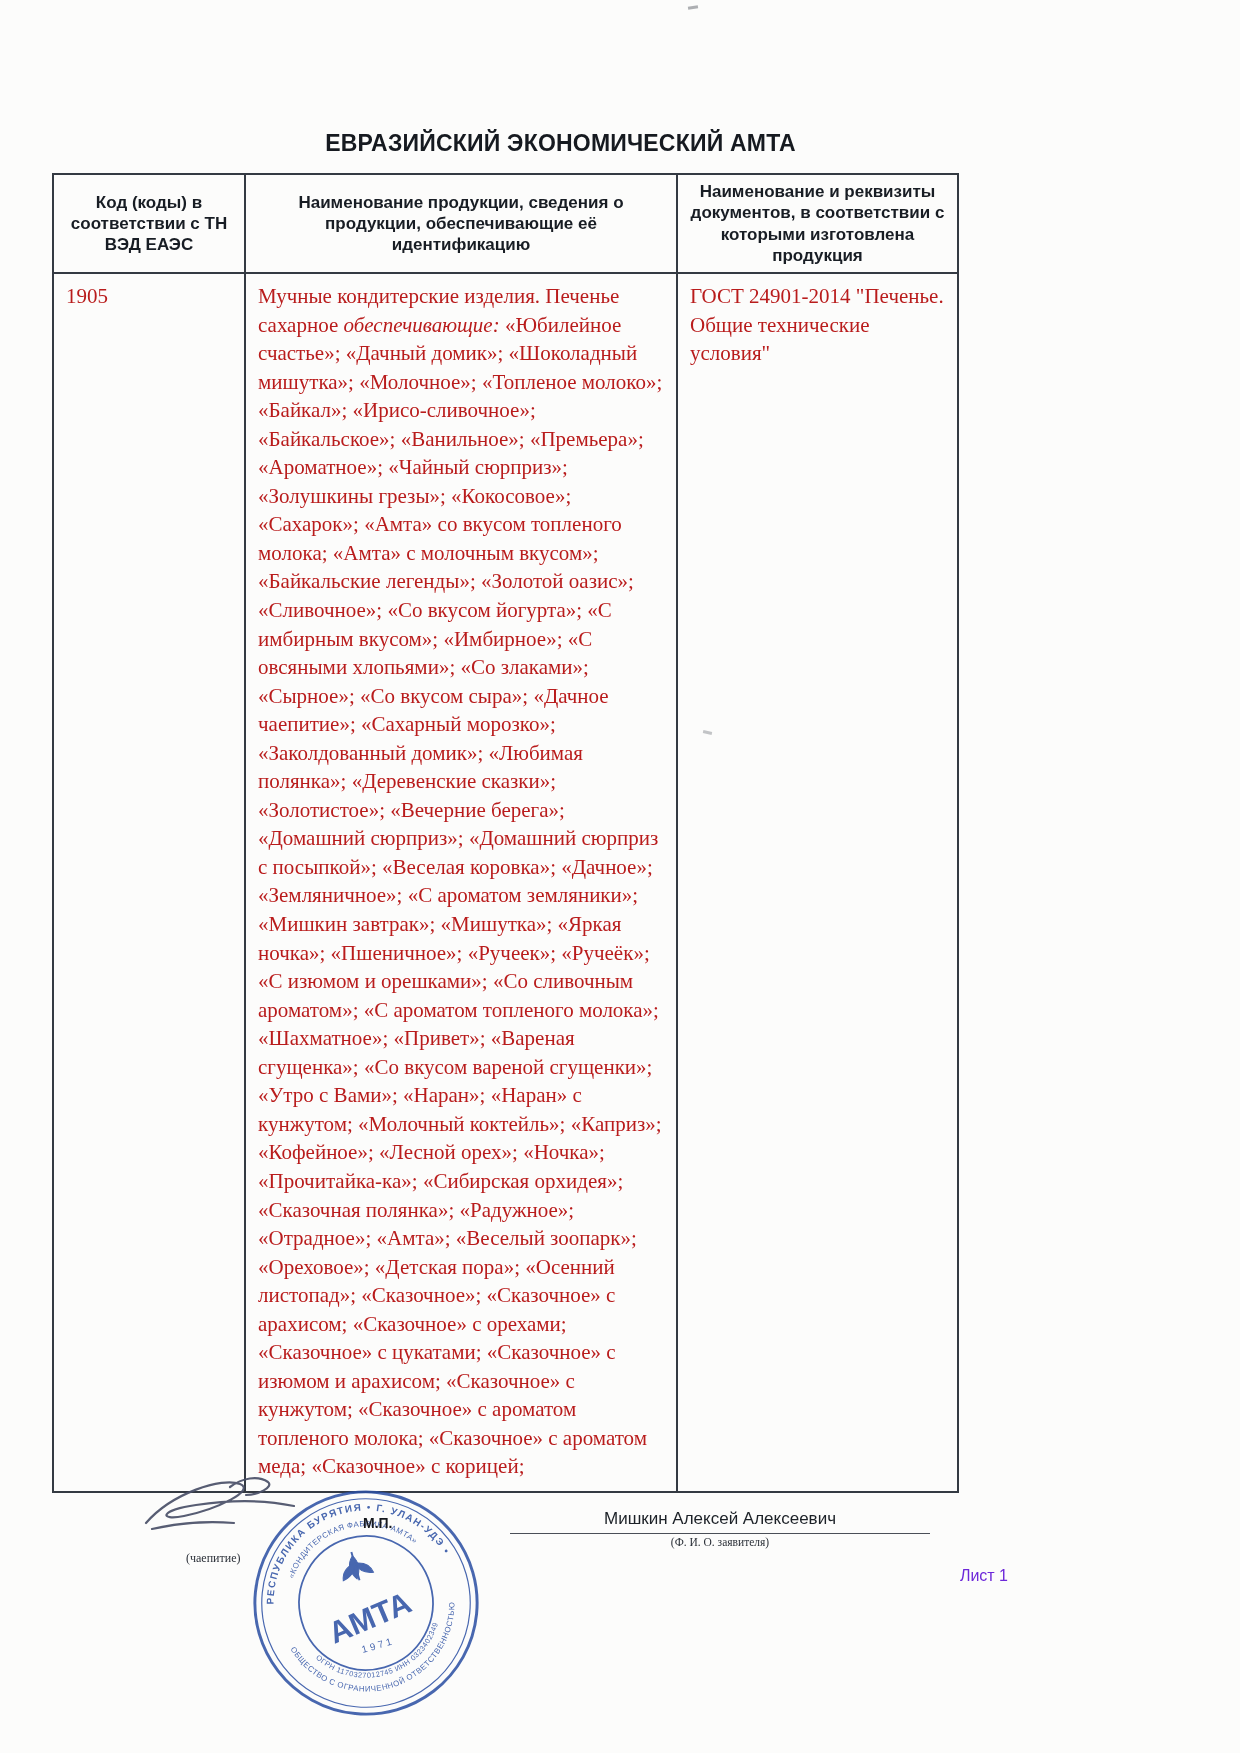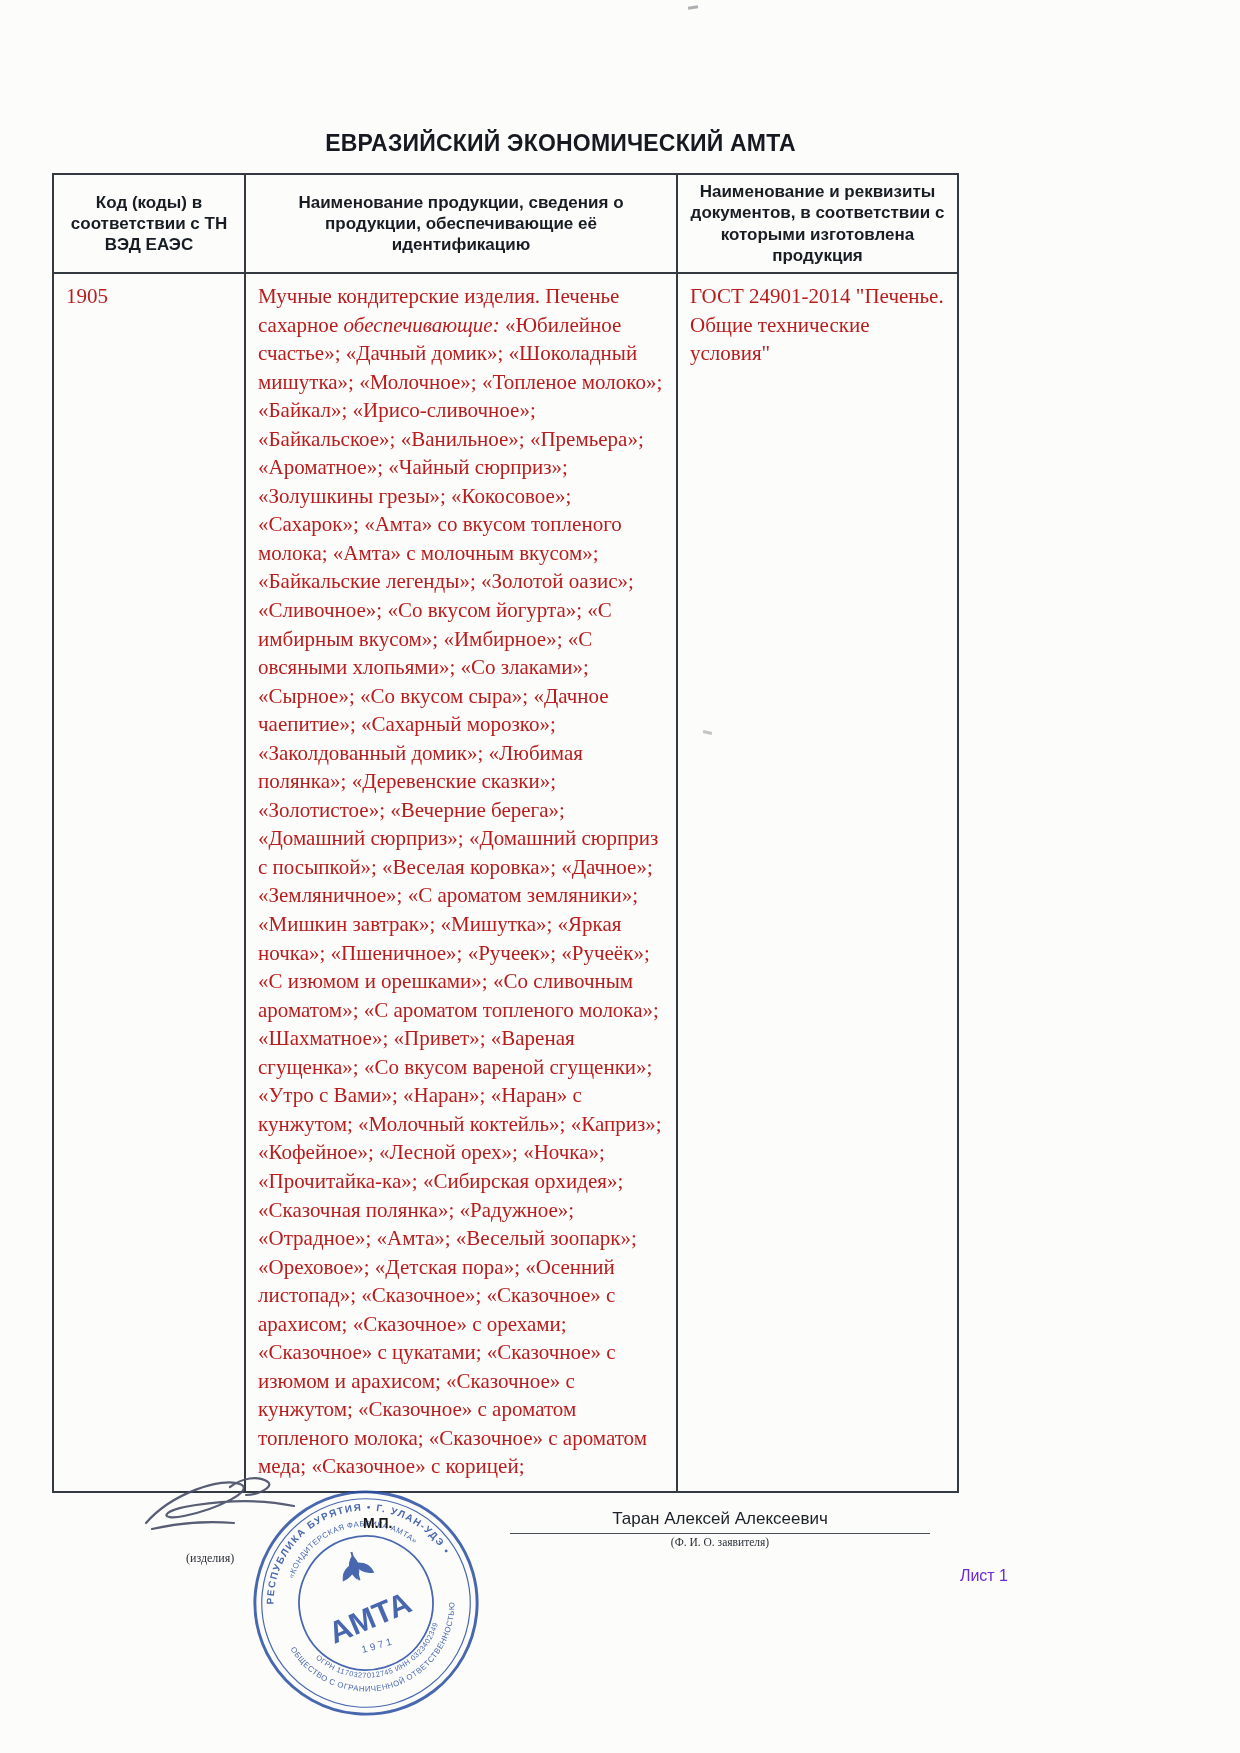--- a/index.html
+++ b/index.html
@@ -168,21 +168,21 @@
 
   <div class="footer">
 
     <svg class="signature-svg" viewBox="0 0 180 70">
       <g fill="none" stroke="#4a5068" stroke-width="2.2" stroke-linecap="round">
         <path d="M8 50 C 34 20, 84 4, 102 11 C 118 17, 80 36, 46 43 C 20 48, 22 37, 58 32 C 98 26, 132 28, 156 33"></path>
         <path d="M92 14 C 104 5, 120 2, 130 9 C 136 14, 120 22, 108 22"></path>
         <path d="M14 56 C 40 50, 70 48, 96 50"></path>
       </g>
     </svg>
-    <div class="signature-label">(изделия)</div>
+    <div class="signature-label">(чаепитие)</div>
 
     <div class="stamp-place">М.П.</div>
 
     <svg class="stamp-svg" viewBox="0 0 240 240">
       <defs>
         <path id="arcTopOuter" d="M 26 120 A 94 94 0 1 1 214 120"></path>
         <path id="arcBotOuter" d="M 30 120 A 90 90 0 0 0 210 120"></path>
         <path id="arcTopInner" d="M 42 120 A 78 78 0 1 1 198 120"></path>
         <path id="arcBotInner" d="M 44 120 A 76 76 0 0 0 196 120"></path>
       </defs>
@@ -211,21 +211,21 @@
           <path d="M120 70 q-11 10 -2 24 q9 -12 2 -24" stroke-width="1"></path>
           <path d="M120 78 q-14 2 -16 14 q13 -2 16 -14" stroke-width="1"></path>
           <path d="M120 78 q14 2 16 14 q-13 -2 -16 -14" stroke-width="1"></path>
         </g>
         <text x="120" y="146" text-anchor="middle" font-family="Liberation Sans, sans-serif" font-weight="700" font-size="31" fill="#2b4fa3" transform="rotate(-7 120 138)">АМТА</text>
         <text x="120" y="168" text-anchor="middle" font-family="Liberation Sans, sans-serif" font-size="10" letter-spacing="3" fill="#2b4fa3">1971</text>
       </g>
     </svg>
 
     <div class="applicant">
-      <div class="applicant-name">Таран Алексей Алексеевич</div>
+      <div class="applicant-name">Мишкин Алексей Алексеевич</div>
       <div class="applicant-label">(Ф. И. О. заявителя)</div>
     </div>
 
     <div class="sheet-number">Лист 1</div>
 
   </div>
 
 </div>
 
 </body></html>

